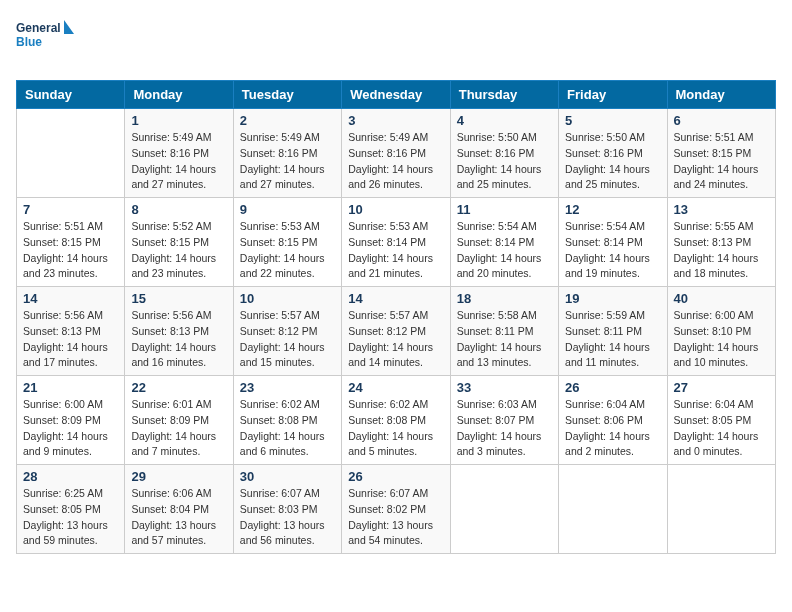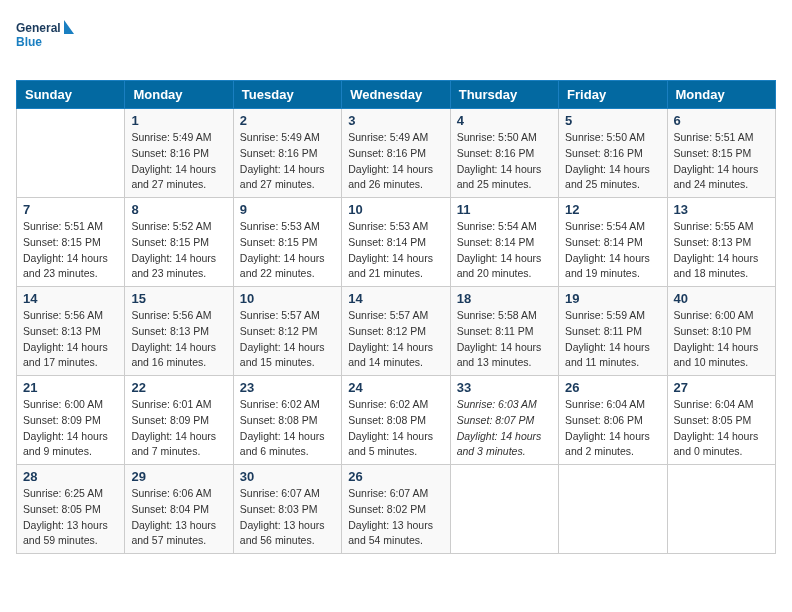--- a/index.html
+++ b/index.html
@@ -274,21 +274,21 @@
         </td>
         <td>
           <span class="day-number">24</span>
           <div class="day-info" style="white-space: pre-line;">Sunrise: 6:02 AM
 Sunset: 8:08 PM
 Daylight: 14 hours
 and 5 minutes.</div>
         </td>
         <td>
           <span class="day-number">33</span>
-          <div class="day-info" style="white-space: pre-line; font-style: italic;">Sunrise: 6:03 AM
+          <div class="day-info" style="white-space: pre-line;">Sunrise: 6:03 AM
 Sunset: 8:07 PM
 Daylight: 14 hours
 and 3 minutes.</div>
         </td>
         <td>
           <span class="day-number">26</span>
           <div class="day-info" style="white-space: pre-line;">Sunrise: 6:04 AM
 Sunset: 8:06 PM
 Daylight: 14 hours
 and 2 minutes.</div>

